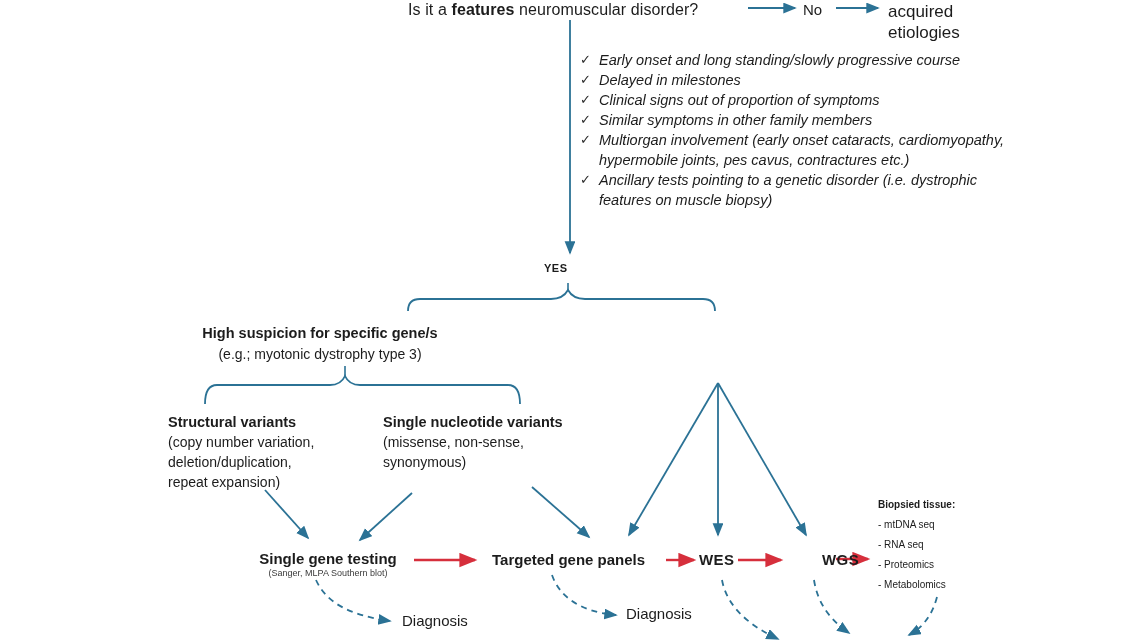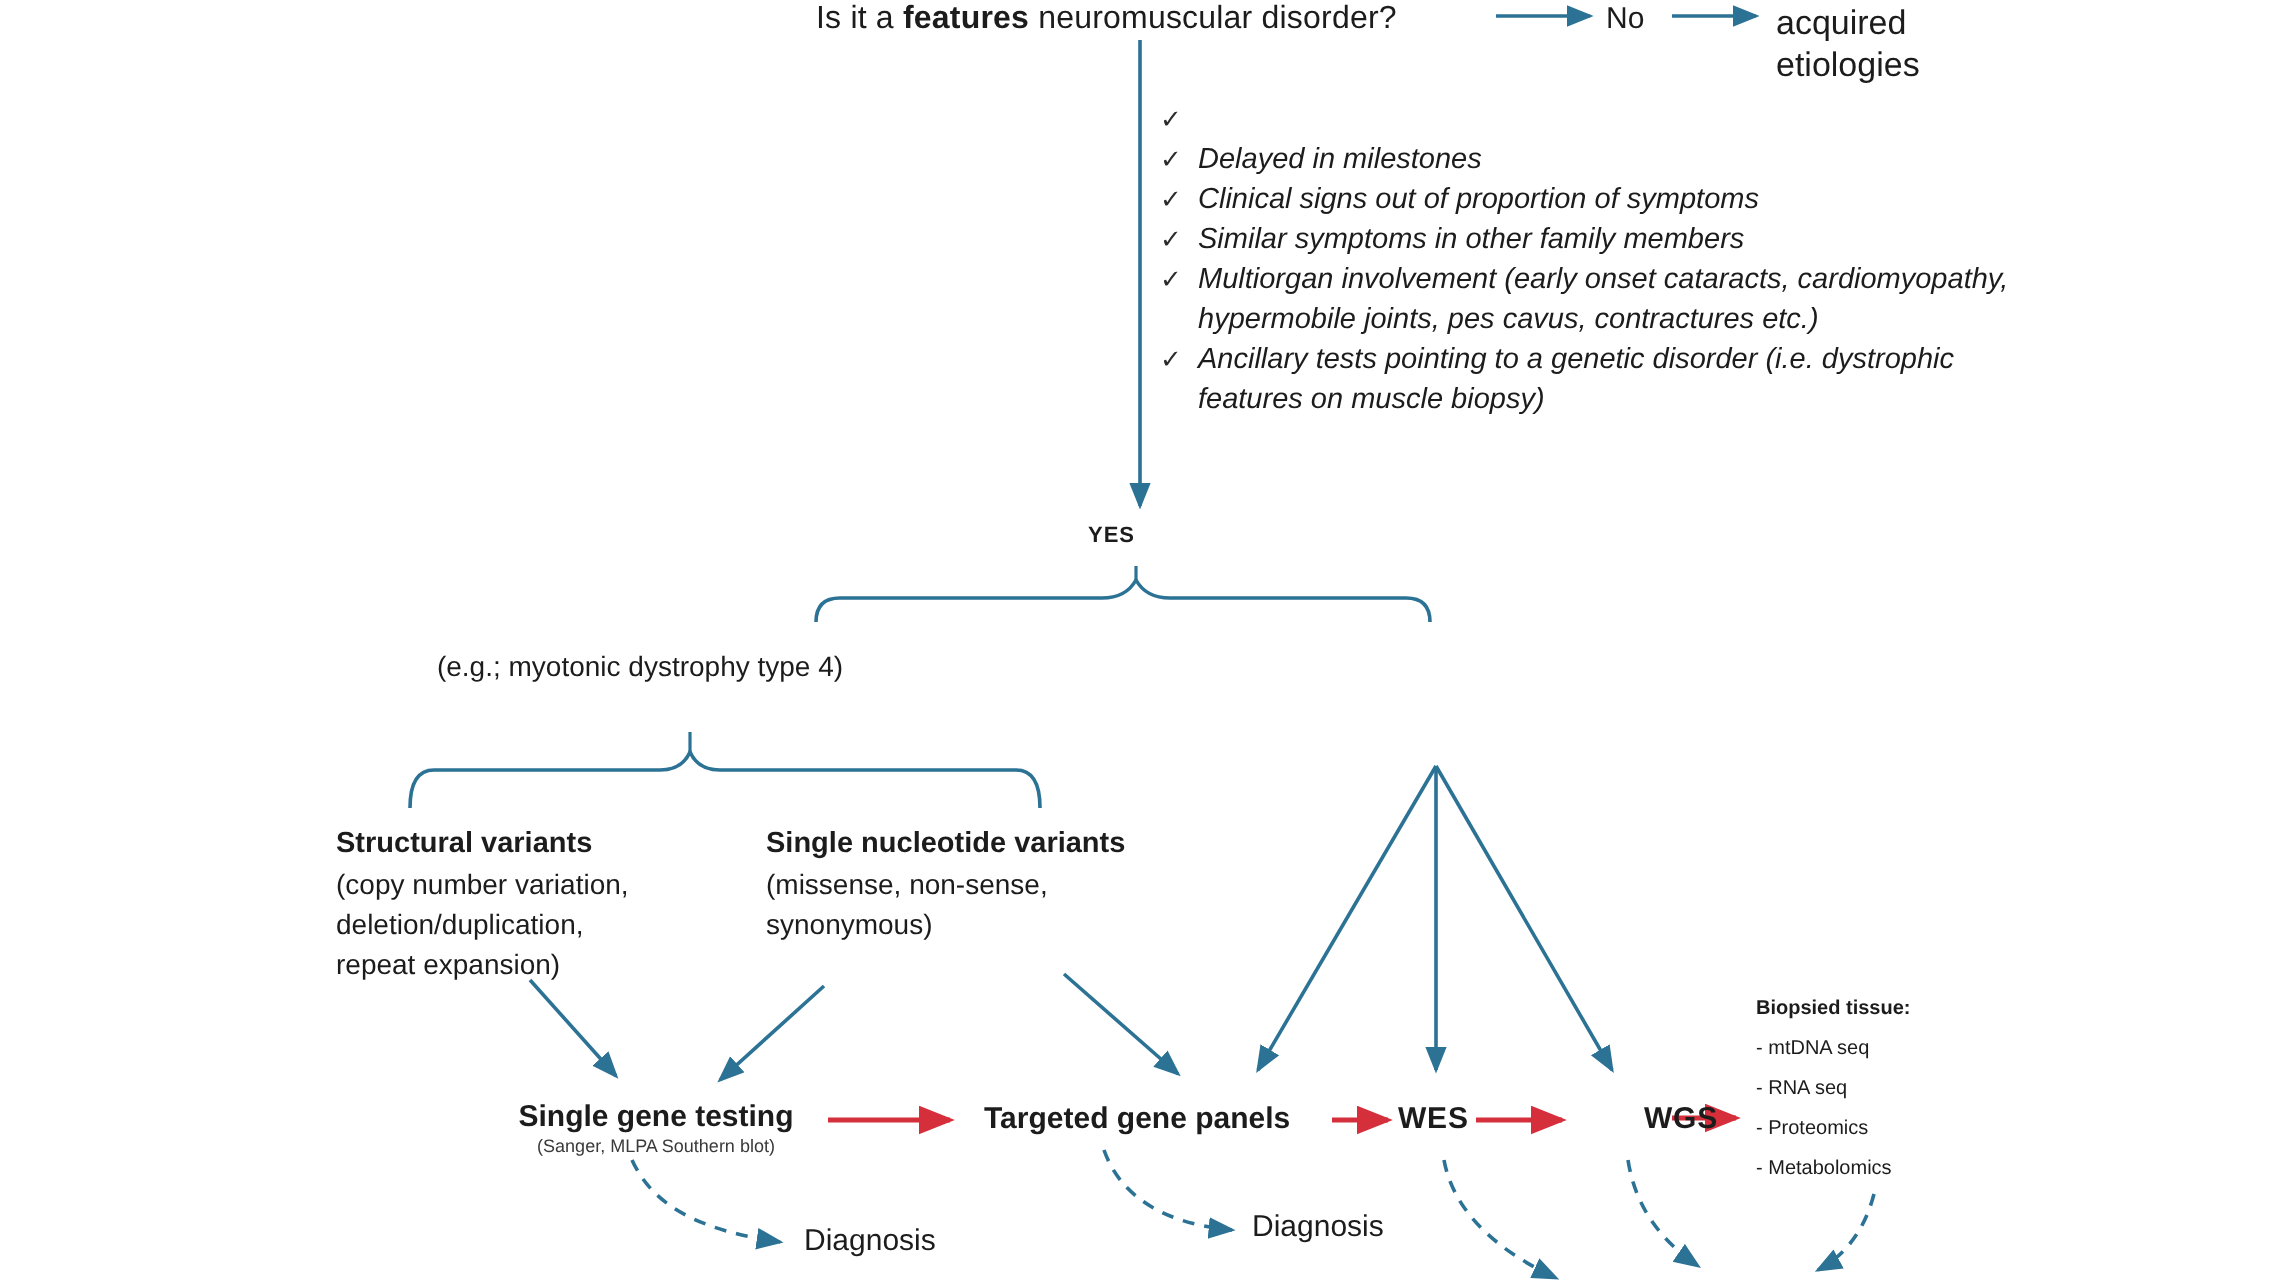--- a/index.html
+++ b/index.html
@@ -85,20 +85,21 @@
   </div>
   <div class="abs no-label">No</div>
   <div class="abs acquired">
     <div>acquired</div>
     <div>etiologies</div>
   </div>
 
   <div class="abs criteria">
     <div class="check-item">
       <span class="check">✓</span>
+      <span>Early onset and long standing/slowly progressive course</span>
     </div>
     <div class="check-item">
       <span class="check">✓</span>
       <span>Delayed in milestones</span>
     </div>
     <div class="check-item">
       <span class="check">✓</span>
       <span>Clinical signs out of proportion of symptoms</span>
     </div>
     <div class="check-item">
@@ -111,21 +112,22 @@
     </div>
     <div class="check-item">
       <span class="check">✓</span>
       <span>Ancillary tests pointing to a genetic disorder (i.e. dystrophic features on muscle biopsy)</span>
     </div>
   </div>
 
   <div class="abs yes">YES</div>
 
   <div class="abs branch-high">
-    <div>(e.g.; myotonic dystrophy type 4)</div>
+    <div class="branch-title">High suspicion for specific gene/s</div>
+    <div>(e.g.; myotonic dystrophy type 3)</div>
   </div>
 
   <div class="abs variant-structural">
     <div class="variant-title">Structural variants</div>
     <div>(copy number variation,</div>
     <div>deletion/duplication,</div>
     <div>repeat expansion)</div>
   </div>
   <div class="abs variant-snv">
     <div class="variant-title">Single nucleotide variants</div>

